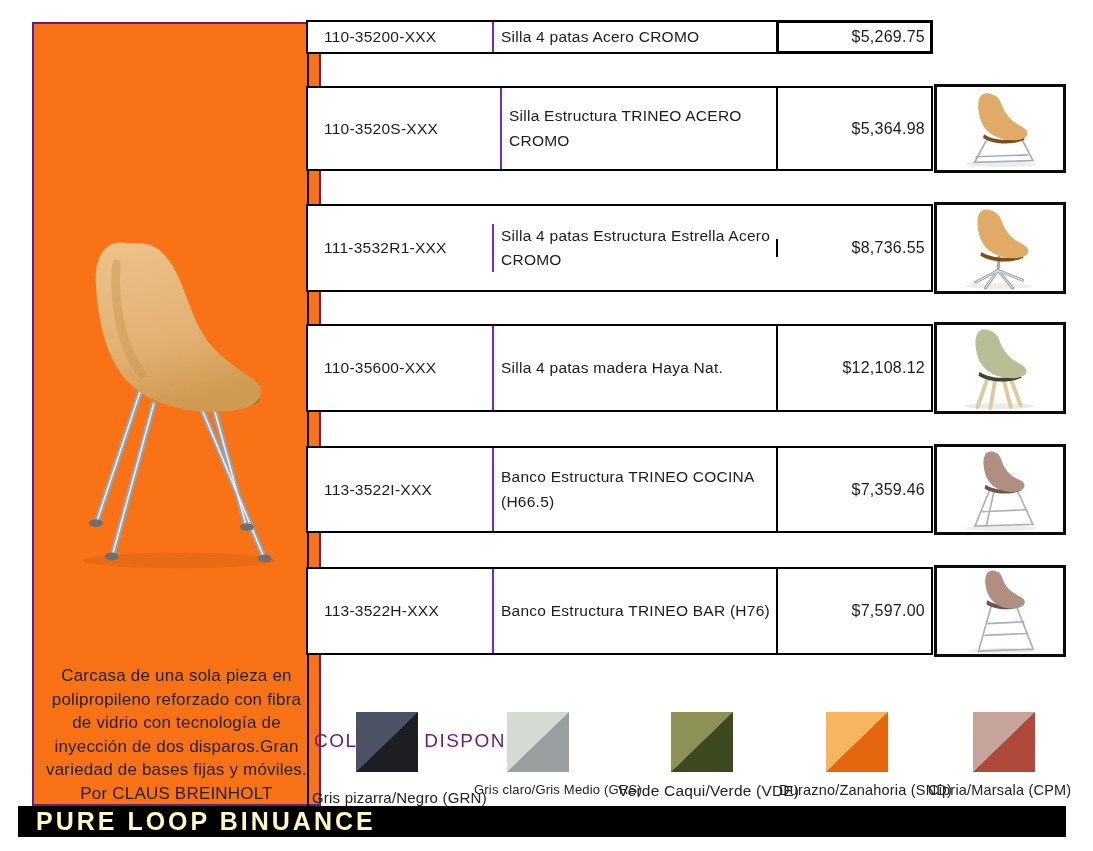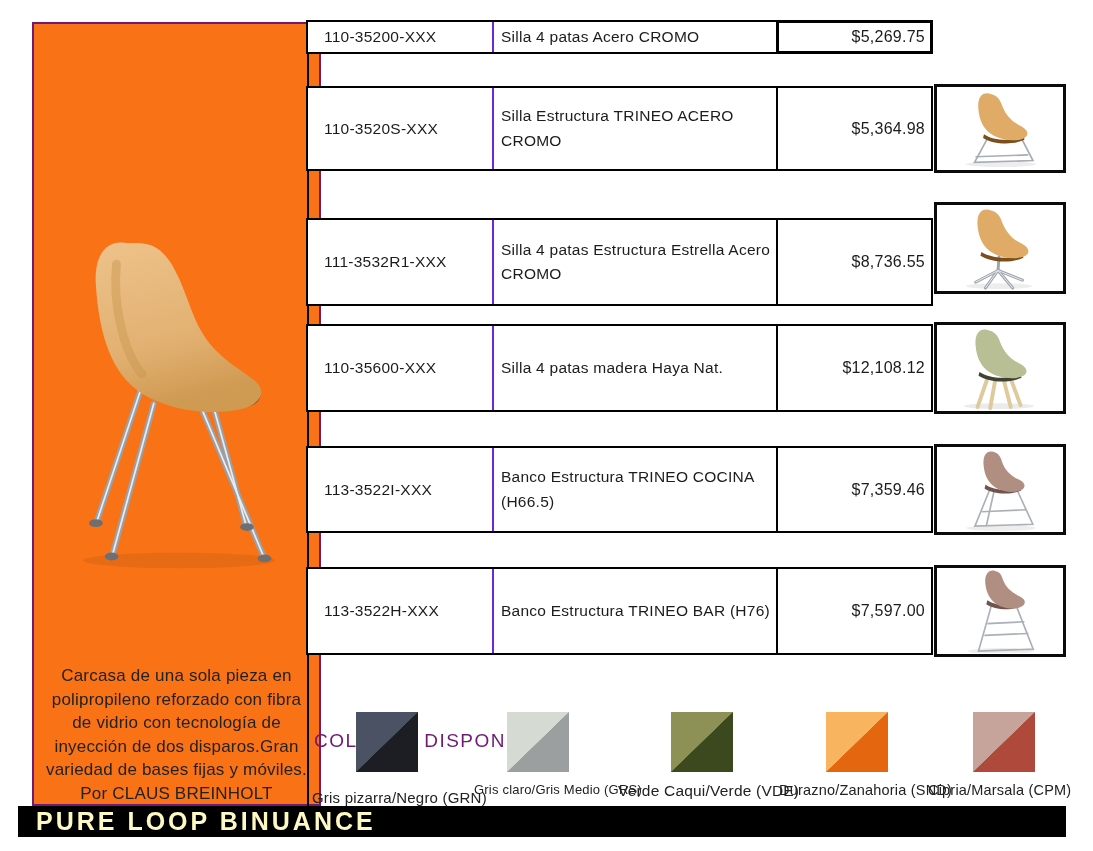--- a/index.html
+++ b/index.html
@@ -92,28 +92,28 @@
   </div>
 
   <div class="vline"></div>
 
   <div class="prow first" style="top:20px;height:34px;">
     <div class="cell code">110-35200-XXX</div>
     <div class="cell name">Silla 4 patas Acero CROMO</div>
     <div class="cell price">$5,269.75</div>
   </div>
 
-  <div class="prow" style="top:86px;height:85px;">
+  <div class="prow" style="top:86px;height:85px;gap:8px;">
     <div class="cell code">110-3520S-XXX</div>
     <div class="cell name">Silla Estructura TRINEO ACERO
 CROMO</div>
     <div class="cell price">$5,364.98</div>
   </div>
 
-  <div class="prow" style="top:218px;height:88px;">
+  <div class="prow" style="top:204px;height:88px;align-items:center;">
     <div class="cell code">111-3532R1-XXX</div>
     <div class="cell name">Silla 4 patas Estructura Estrella  Acero
 CROMO</div>
     <div class="cell price">$8,736.55</div>
   </div>
 
   <div class="prow" style="top:324px;height:88px;">
     <div class="cell code">110-35600-XXX</div>
     <div class="cell name">Silla 4 patas madera Haya Nat.</div>
     <div class="cell price">$12,108.12</div>

